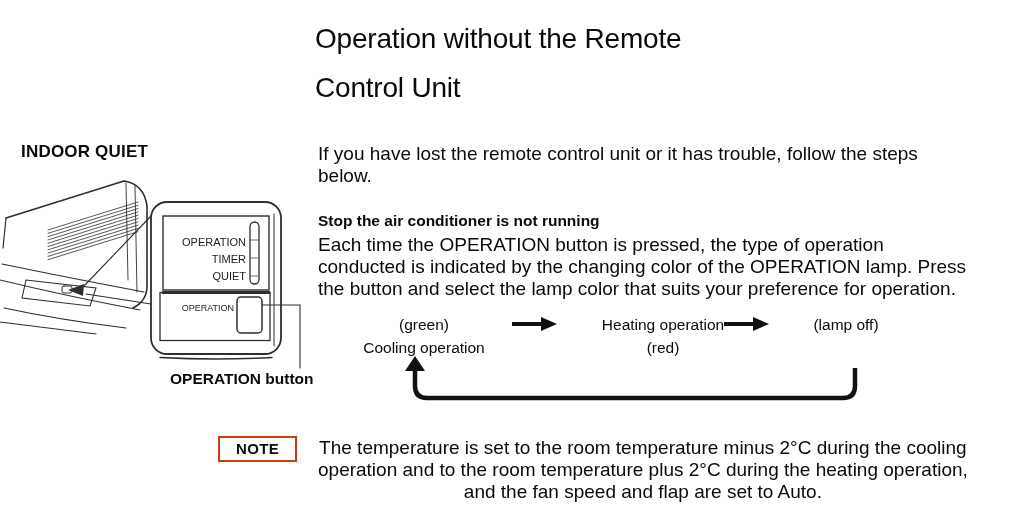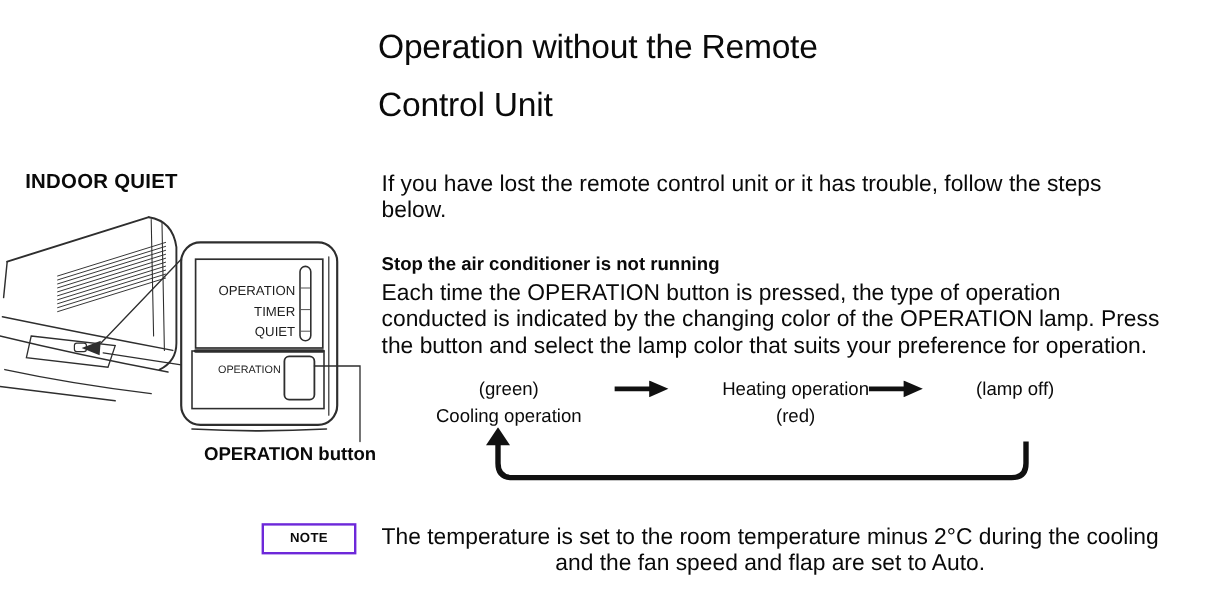--- a/index.html
+++ b/index.html
@@ -50,23 +50,23 @@
   .step-3 { left:771px; }
 
   .flow-arrow { top:317px; }
   .arrow-1 { left:512px; }
   .arrow-2 { left:724px; }
   .loop-svg { left:403px; top:356px; }
 
   .note-badge {
     left:218px; top:436px;
     width:75px; height:22px;
-    border:2px solid #6d28d9;
+    border:2px solid #c2410c;
     text-align:center;
-    font-size:11px; font-weight:700; line-height:22px;
+    font-size:15px; font-weight:700; line-height:22px;
     letter-spacing:0.3px;
   }
   .note-text { left:318px; top:437px;text-align:center; }
 
   .illustration { left:0; top:168px; }
   .illustration * { vector-effect:none; }
   svg text { font-family:"Liberation Sans", sans-serif; fill:#1c1c1c; }
 </style>
 </head>
 <body>
@@ -177,14 +177,15 @@
 </svg>
 
 <svg class="abs loop-svg" width="464" height="48" viewBox="0 0 464 48">
   <path d="M 452 12 L 452 30 Q 452 42 440 42 L 24 42 Q 12 42 12 30 L 12 13" fill="none" stroke="#111" stroke-width="4.5"></path>
   <polygon points="12,0 2,15 22,15" fill="#111"></polygon>
 </svg>
 
 <div class="abs note-badge">NOTE</div>
 <div class="abs bodytext note-text">
   <div>The temperature is set to the room temperature minus 2°C during the cooling</div>
+  <div>operation and to the room temperature plus 2°C during the heating operation,</div>
   <div>and the fan speed and flap are set to Auto.</div>
 </div>
 
 </body></html>

